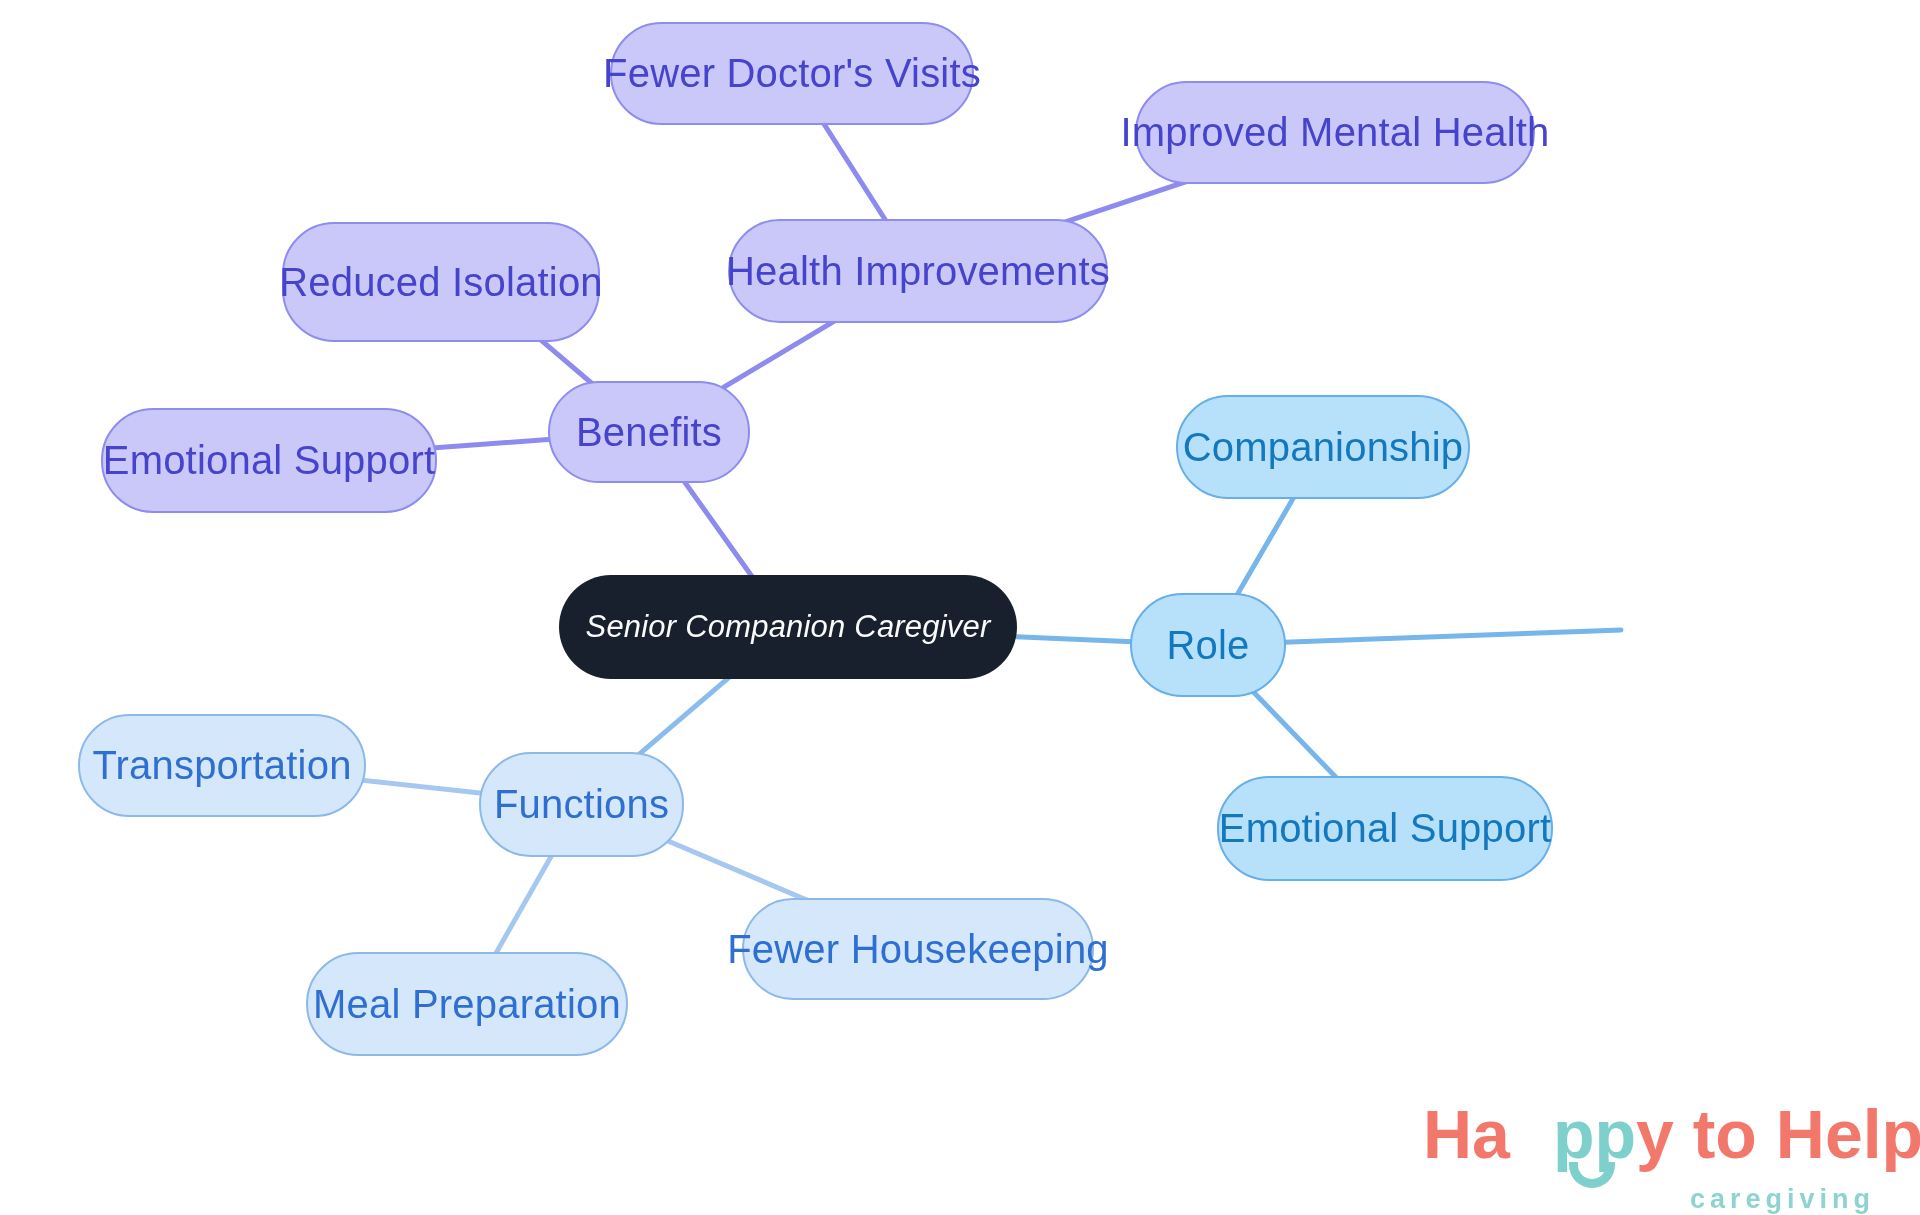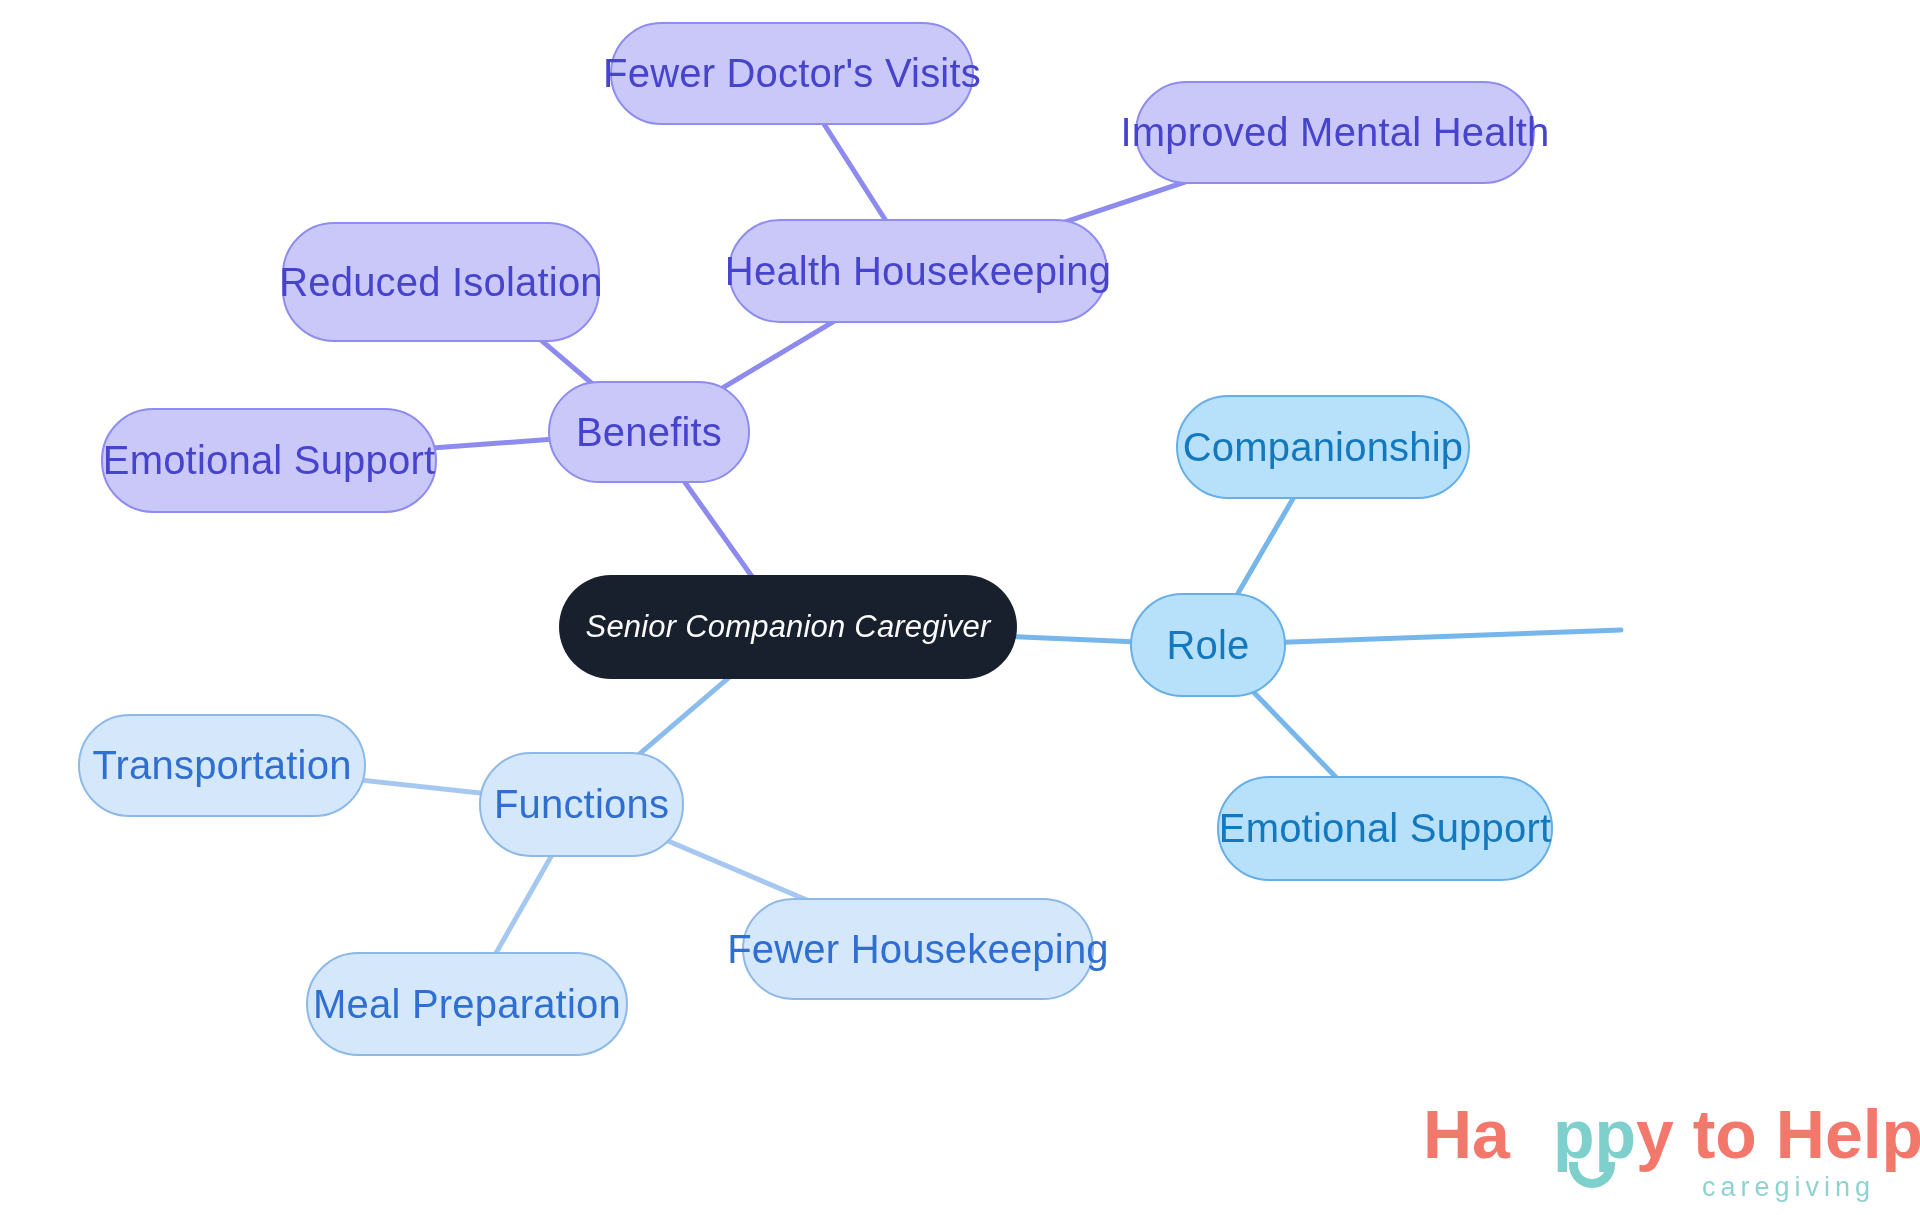--- a/index.html
+++ b/index.html
@@ -45,22 +45,22 @@
   .n-light{left:742px;top:898px;width:352px;height:102px;}
   .logo{position:absolute;left:1423px;top:1100px;width:458px;}
   .logo-name{font-size:68px;font-weight:bold;line-height:1;color:var(--logo-coral,#f3786c);white-space:nowrap;}
   .logo-name .teal-wrap{position:relative;color:var(--logo-teal,#7dd0cb);display:inline-block;margin-left:43px;}
   .smile{
     position:absolute;left:16px;top:62px;width:46px;height:26px;
     border:9px solid var(--logo-teal,#7dd0cb);border-top:none;
     border-radius:0 0 46px 46px;
   }
   .logo-tagline{
-    margin-top:4px;text-align:right;padding-right:6px;
-    font-size:27px;letter-spacing:5px;color:var(--logo-tagline,#8ed3cf);
+    margin-top:16px;text-align:right;padding-right:6px;
+    font-size:27px;letter-spacing:5px;color:var(--logo-tagline,#8ed3cf);font-weight:bold;
   }
 </style>
 </head>
 <body>
 
 <div class="stage">
 
   <svg class="links" viewBox="0 0 1920 1215" aria-hidden="true">
     <line class="lp" x1="649" y1="432" x2="788" y2="627"></line>
     <line class="lp" x1="649" y1="432" x2="441" y2="255"></line>
@@ -74,21 +74,21 @@
     <line class="lr" x1="1208" y1="645" x2="1385" y2="828"></line>
     <line class="lf1" x1="788" y1="627" x2="581" y2="804"></line>
     <line class="lf" x1="581" y1="804" x2="222" y2="765"></line>
     <line class="lf" x1="581" y1="804" x2="467" y2="1004"></line>
     <line class="lf" x1="581" y1="804" x2="922" y2="949"></line>
   </svg>
 
   <div class="node c n-central">Senior Companion Caregiver</div>
 
   <div class="node p n-benefits">Benefits</div>
-  <div class="node p n-health">Health Housekeeping</div>
+  <div class="node p n-health">Health Improvements</div>
   <div class="node p n-fewer">Fewer Doctor's Visits</div>
   <div class="node p n-improved">Improved Mental Health</div>
   <div class="node p n-reduced">Reduced Isolation</div>
   <div class="node p n-emosup-b">Emotional Support</div>
 
   <div class="node r n-role">Role</div>
   <div class="node r n-comp">Companionship</div>
   <div class="node r n-emosup-r">Emotional Support</div>
 
   <div class="node f n-functions">Functions</div>

